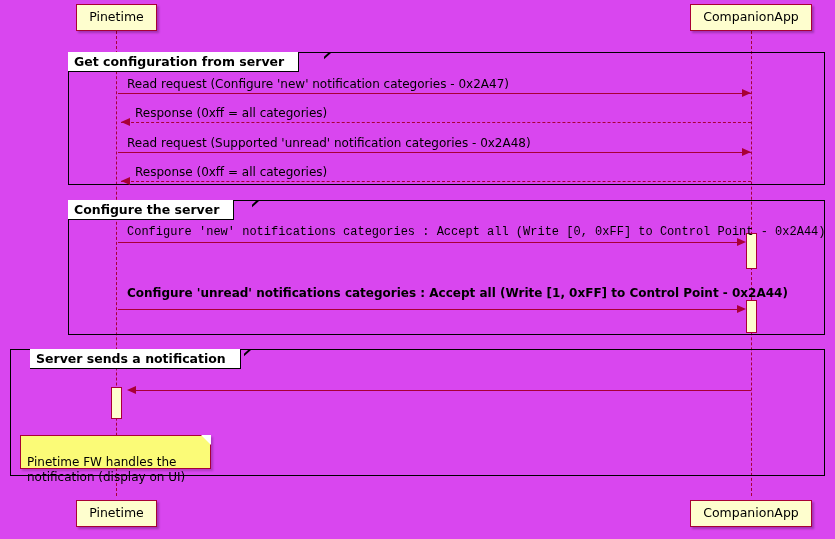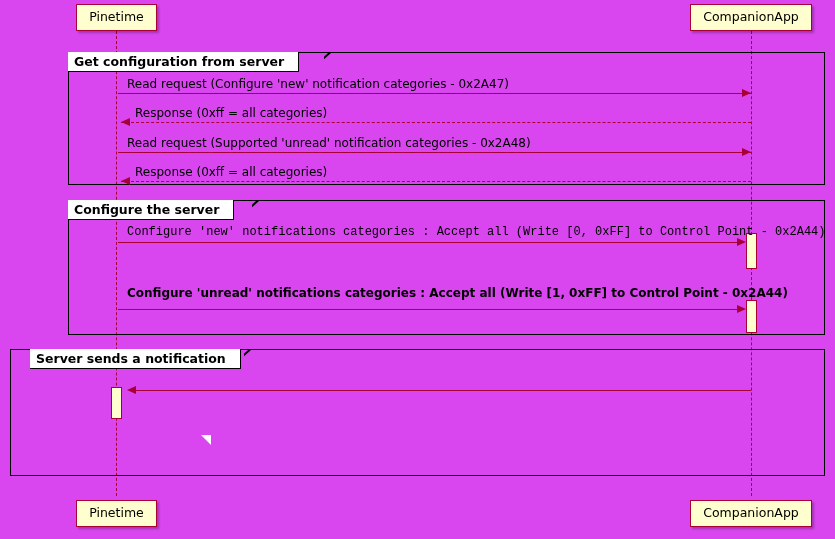--- a/index.html
+++ b/index.html
@@ -190,20 +190,24 @@
   </div>
   <div style="position:absolute; left:244px; top:349px; width:14px; height:22px; overflow:hidden;">
     <div style="position:absolute; left:-9px; top:13px; width:22px; height:1.5px; background:#000; transform:rotate(-42deg); transform-origin:left center;"></div>
   </div>
 
   <div class="activation" style="left:111px; top:387px; width:11px; height:32px;"></div>
 
   <div class="msg-line" style="left:131px; top:390px; width:620px;"></div>
   <div class="arrowhead arrow-left" style="left:127px; top:386px;"></div>
 
+  <div class="note" style="left:20px; top:435px; width:191px; height:34px;">
+    <span>Pinetime FW handles the
+notification (display on UI)</span>
+  </div>
   <div class="note-fold" style="left:201px; top:435px;"></div>
 
   <div class="participant" style="left:76px; top:500px; width:81px; height:27px;">
     <span>Pinetime</span>
   </div>
   <div class="participant" style="left:690px; top:500px; width:122px; height:27px;">
     <span>CompanionApp</span>
   </div>
 
 </div>

